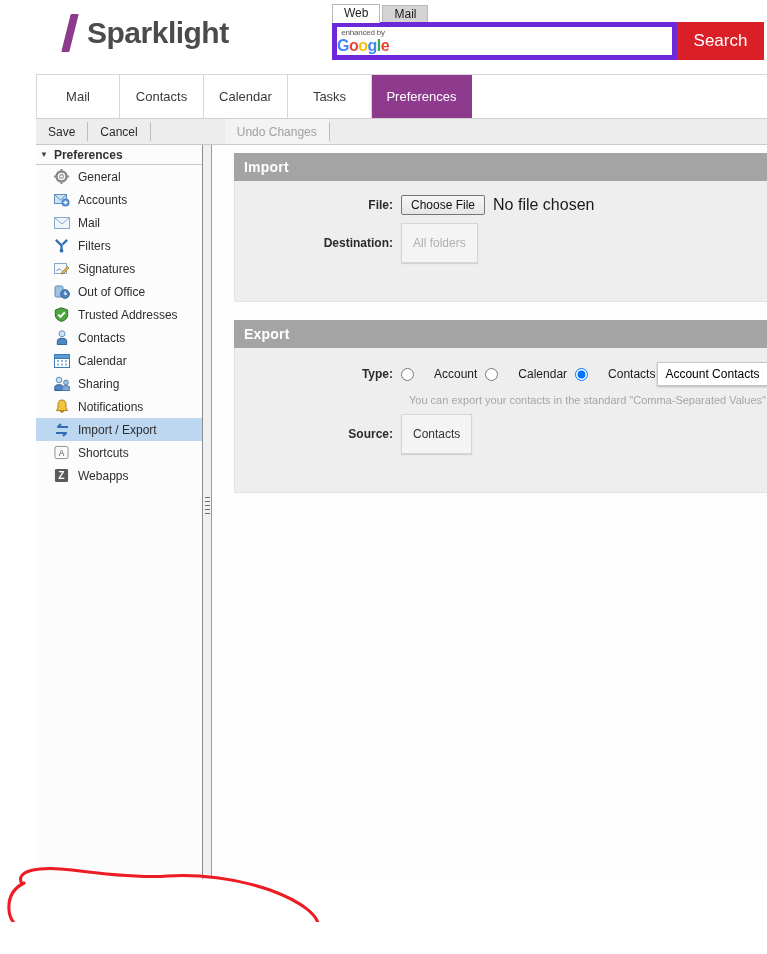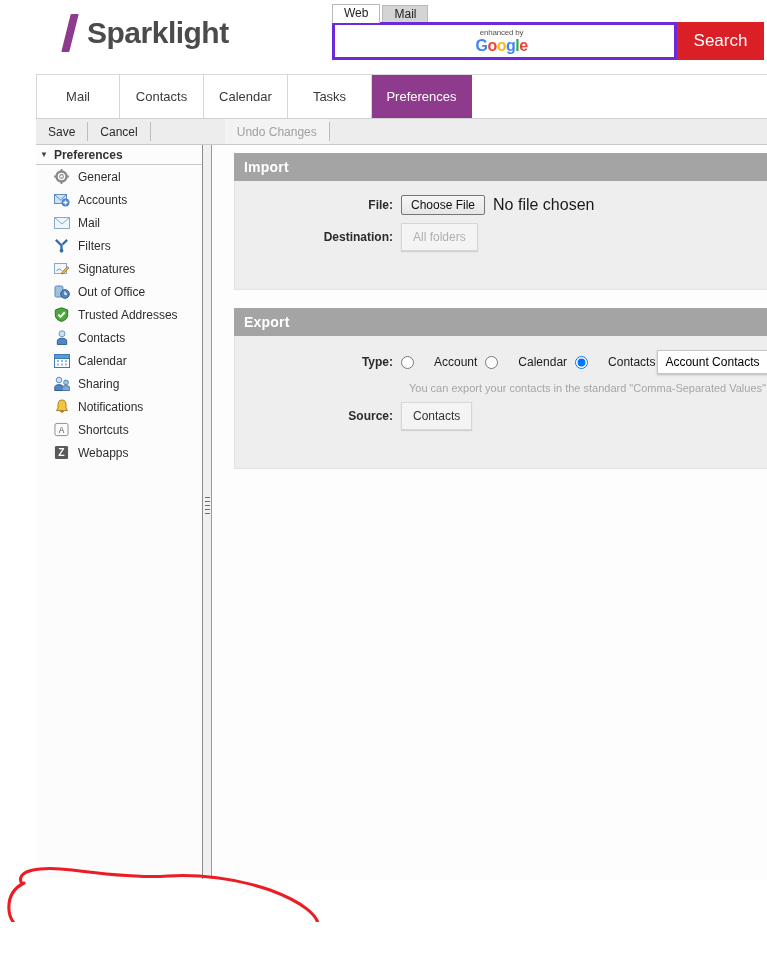--- a/index.html
+++ b/index.html
@@ -77,25 +77,25 @@
   }
   .s-tab.active { background: #ffffff; border-bottom: 1px solid #ffffff; position: relative; z-index: 3; }
   .s-tab.inactive { background: #d4d4d4; margin-left: 2px; }
   .search-row {
     display: flex;
     height: 38px;
     margin-top: -1px;
   }
   .search-field {
     flex: 1;
-    border: 3px solid #6d28d9;
+    border: 5px solid #6d28d9;
     background: #fff;
     display: flex;
     align-items: center;
-    justify-content: center;
+    justify-content: flex-start;
     padding-right: 6px;
     position: relative;
     z-index: 1;
   }
   .search-input {
     position: absolute; left: 0; top: 0;
     width: 100%; height: 100%;
     border: none; outline: none;
     background: transparent;
     font-size: 13px;
@@ -271,21 +271,21 @@
     color: #111;
     cursor: pointer;
     font-family: "Liberation Sans", sans-serif;
   }
   .nofile { font-size: 16px; color: #1a1a1a; margin-left: 8px; }
   .btn-plain {
     background: #f4f4f4;
     border: 1px solid #d6d6d6;
     box-shadow: 0 1px 1px rgba(0,0,0,.12);
     font-size: 12px;
-    padding: 6px 11px;
+    padding: 12px 11px;
     color: #b0b0b0;
     cursor: pointer;
     font-family: "Liberation Sans", sans-serif;
   }
   .btn-plain.dark { color: #333; }
   .radio-grp { display: flex; align-items: center; gap: 0; }
   .radio-item { display: flex; align-items: center; margin-right: 8px; font-size: 12px; color: #1b1b1b; cursor: pointer; gap: 16px; }
   .radio-item input { margin: 0 4px 0 0; }
   .sel-box {
     background: #fff;
@@ -560,20 +560,29 @@
         <div class="tree-item">
           <span class="ti-icon">
             <svg width="14" height="15" viewBox="0 0 14 15">
                 <path d="M7 1 C4.2 1 3 3 3 5.6 V9 L1.5 11.6 h11 L11 9 V5.6 C11 3 9.8 1 7 1z" fill="#f2c53d" stroke="#a8801b"></path>
                 <path d="M5.4 12.2 a1.7 1.7 0 0 0 3.2 0z" fill="#d9a92a" stroke="#a8801b"></path>
               </svg>
           </span>
           <span>Notifications</span>
         </div>
 
+        <div class="tree-item sel">
+          <span class="ti-icon">
+            <svg width="16" height="14" viewBox="0 0 16 14">
+                <path d="M14 4 H4 L7 1" stroke="#2f6db5" stroke-width="2.2" fill="none" stroke-linejoin="round"></path>
+                <path d="M2 10 H12 L9 13" stroke="#2f6db5" stroke-width="2.2" fill="none" stroke-linejoin="round"></path>
+              </svg>
+          </span>
+          <span>Import / Export</span>
+        </div>
 
         <div class="tree-item">
           <span class="ti-icon">
             <svg width="15" height="15" viewBox="0 0 16 16">
                 <rect x="1" y="1.5" width="14" height="13" rx="2" fill="#fafafa" stroke="#8a8a8a"></rect>
                 <text x="8" y="11.5" font-size="9" text-anchor="middle" fill="#555" font-family="Liberation Sans, sans-serif">A</text>
               </svg>
           </span>
           <span>Shortcuts</span>
         </div>

